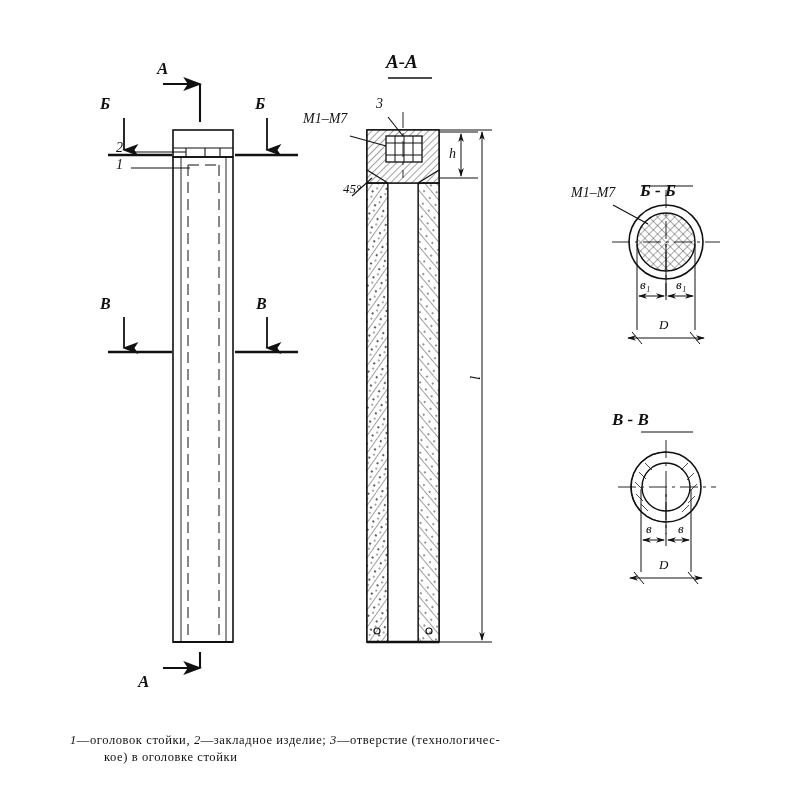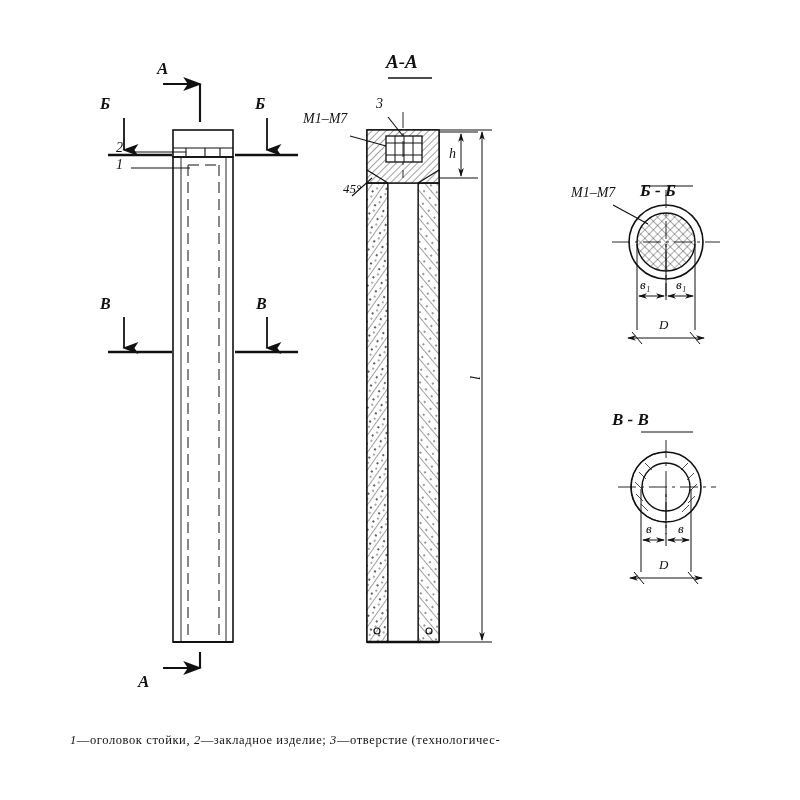--- a/index.html
+++ b/index.html
@@ -318,15 +318,16 @@
   <div class="lbl italic" style="left:676px; top:278px; font-size:13px;">в₁</div>
   <div class="lbl italic" style="left:659px; top:318px; font-size:13px;">D</div>
 
   <div class="lbl italic bold" style="left:612px; top:411px; font-size:17px;">В - В</div>
   <div class="lbl italic" style="left:646px; top:522px; font-size:13px;">в</div>
   <div class="lbl italic" style="left:678px; top:522px; font-size:13px;">в</div>
   <div class="lbl italic" style="left:659px; top:558px; font-size:13px;">D</div>
 
   <div class="caption">
     <span class="it">1</span><span>—оголовок стойки, </span><span class="it">2</span><span>—закладное изделие; </span><span class="it">3</span><span>—отверстие (технологичес-</span><br>
+    <span style="display:inline-block; padding-left:34px;">кое) в оголовке стойки</span>
   </div>
 
 </div>
 
 </body></html>

